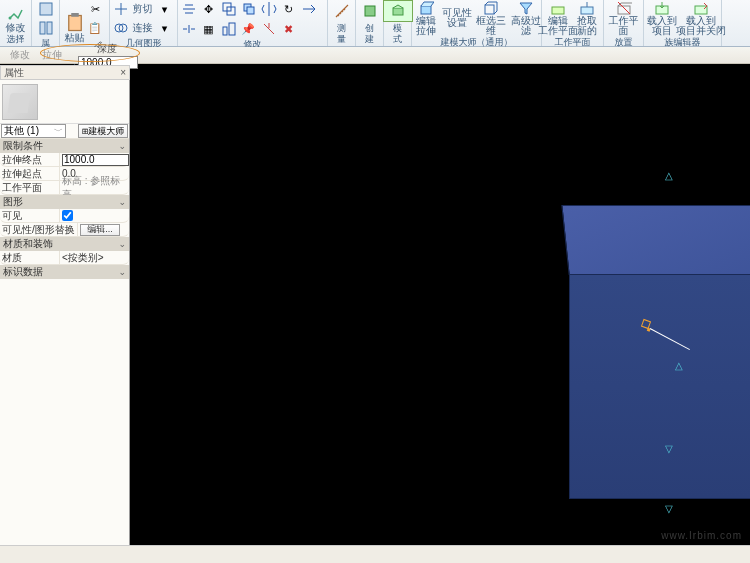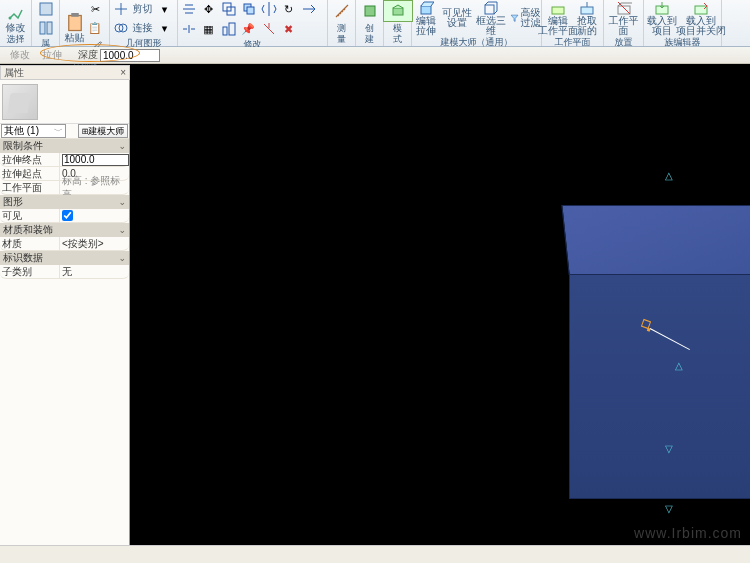--- a/index.html
+++ b/index.html
@@ -10,21 +10,21 @@
   .ribbon-group { display: flex; flex-direction: column; align-items: center; border-right: 1px solid #c8d4de; padding: 0 3px; }
   .ribbon-icons { display: flex; gap: 1px; flex: 1; align-items: center; }
   .ribbon-icon { width: 18px; height: 18px; display: flex; align-items: center; justify-content: center; font-size: 11px; cursor: pointer; }
   .ribbon-big { width: 30px; height: 30px; display:flex; align-items:center; justify-content:center; border:1px solid transparent; cursor:pointer; }
   .ribbon-group-label { font-size: 9px; color: #3a5a7a; line-height: 11px; padding: 1px 2px; width: 100%; text-align: center; }
   .ribbon-text { font-size: 10px; color: #3a5a7a; text-align:center; line-height:10px; }
 
   
   .options-bar { position: absolute; top: 47px; left: 0; right: 0; height: 17px; background: linear-gradient(#f5f5f0,#ebe8e0); border-bottom: 1px solid #c8c4b8; display: flex; align-items: center; font-size: 10px; color: #888; padding-left: 4px; }
   .options-tab { padding: 0 6px; color: #999; font-size: 10px; }
-  .depth-field { display: flex; align-items: center; margin-left: 10px; }
+  .depth-field { display: flex; align-items: center; margin-left: 10px; flex-direction: column; }
   .depth-label { font-size: 10px; color: #444; padding-right: 2px; }
   .depth-input { width: 60px; height: 13px; font-size: 10px; border: 1px solid #888; padding: 0 2px; background:#fff; }
   .highlight-oval { position: absolute; top: 44px; left: 40px; width: 100px; height: 18px; border: 1px solid #d82; border-radius: 50%; pointer-events: none; }
 
   
   .panel-tab { position: absolute; top: 65px; left: 0; width: 130px; height: 15px; background: #f2eee6; border: 1px solid #ccc; display: flex; align-items: center; justify-content: space-between; padding: 0 3px; font-size: 10px; color: #555; }
   .panel-tab .x { cursor: pointer; }
   .props { position: absolute; top: 80px; left: 0; width: 130px; bottom: 18px; background: #fcfbf7; border-right: 1px solid #999; display: flex; flex-direction: column; font-size: 10px; }
   .props-preview { height: 44px; border-bottom: 1px solid #ddd; display:flex; align-items:center; padding-left:2px; }
   .preview-icon { width:36px; height:36px; background:linear-gradient(135deg,#e8e8e8,#ccc); border:1px solid #bbb; position:relative; }
@@ -48,21 +48,21 @@
   .shape-front { width:208px; height:225px; background:linear-gradient(180deg,#324884,#2a3e76); border:1px solid #1a2a55; margin-top:-1px; margin-left:4px; }
   .tri { position:absolute; color:#50c5d5; font-size:10px; }
 
   .cursor { position:absolute; left:510px; top:240px; width:60px; height:60px; }
   .cursor-line { position:absolute; left:10px; top:8px; width:45px; height:1px; background:#fff; transform:rotate(28deg); transform-origin:left; }
   .cursor-square { position:absolute; left:2px; top:0; width:8px; height:8px; border:1px solid #f0a030; transform:rotate(20deg); }
   .cursor-square::after{content:"";position:absolute;right:-3px;bottom:-3px;width:3px;height:3px;background:#f0a030;}
 
   .watermark { position:absolute; right:8px; bottom:22px; text-align:right; color:#3a3a3a; }
   .watermark .big { font-size:28px; font-weight:bold; letter-spacing:1px; }
-  .watermark .small { font-size:14px; letter-spacing:1px; }
+  .watermark .small { font-size:10px; letter-spacing:1px; }
 
   .status { position:absolute; bottom:0; left:0; right:0; height:18px; background:#f0ede5; border-top:1px solid #ccc; }
 
   svg.icon-svg { width:16px; height:16px; }
 </style>
 </head>
 <body>
 
 <div class="ribbon">
   <div class="ribbon-group" style="width:32px">
@@ -224,21 +224,21 @@
           <span class="ribbon-text" style="white-space:pre">可见性
 设置</span>
         </div>
       <div style="display:flex;flex-direction:column;align-items:center;width:36px">
           <svg class="icon-svg" viewBox="0 0 16 16">
             <rect x="2" y="5" width="9" height="9" fill="none" stroke="#36a"></rect>
             <path d="M2 5l3-3h9v9l-3 3" fill="none" stroke="#36a"></path>
           </svg>
           <span class="ribbon-text">框选三维</span>
         </div>
-      <div style="display:flex;align-items:center;width:32px">
+      <div style="display:flex;flex-direction:column;align-items:center;width:32px">
           <svg class="icon-svg" viewBox="0 0 16 16">
             <path d="M2 3h12l-5 6v5l-2-1v-4z" fill="#adf" stroke="#36a"></path>
           </svg>
           <span class="ribbon-text">高级过滤</span>
         </div>
     </div>
     <div class="ribbon-group-label">建模大师（通用）</div>
   </div>
   <div class="ribbon-group" style="width:62px">
     <div class="ribbon-icons">
@@ -346,35 +346,37 @@
   <div class="section-header">
       <span>图形</span>
       <span class="chev">⌄</span>
     </div>
   <div class="kv">
       <div class="k">可见</div>
       <div class="v">
         <input type="checkbox" checked="" style="">
       </div>
     </div>
+  <div class="kv">
+      <div class="k" style="width:78px">可见性/图形替换</div>
+      <div class="v">
+        <div class="btn-small">编辑...</div>
+      </div>
+    </div>
   <div class="section-header">
       <span>材质和装饰</span>
       <span class="chev">⌄</span>
     </div>
   <div class="kv">
       <div class="k">材质</div>
       <div class="v">&lt;按类别&gt;</div>
     </div>
   <div class="section-header">
       <span>标识数据</span>
       <span class="chev">⌄</span>
-    </div>
-  <div class="kv">
-      <div class="k">子类别</div>
-      <div class="v">无</div>
     </div>
 </div>
 
 <div class="viewport">
   <div class="shape">
     <div style="position:relative">
       <div class="shape-top"></div>
 
       <div class="shape-front"></div>
     </div>

